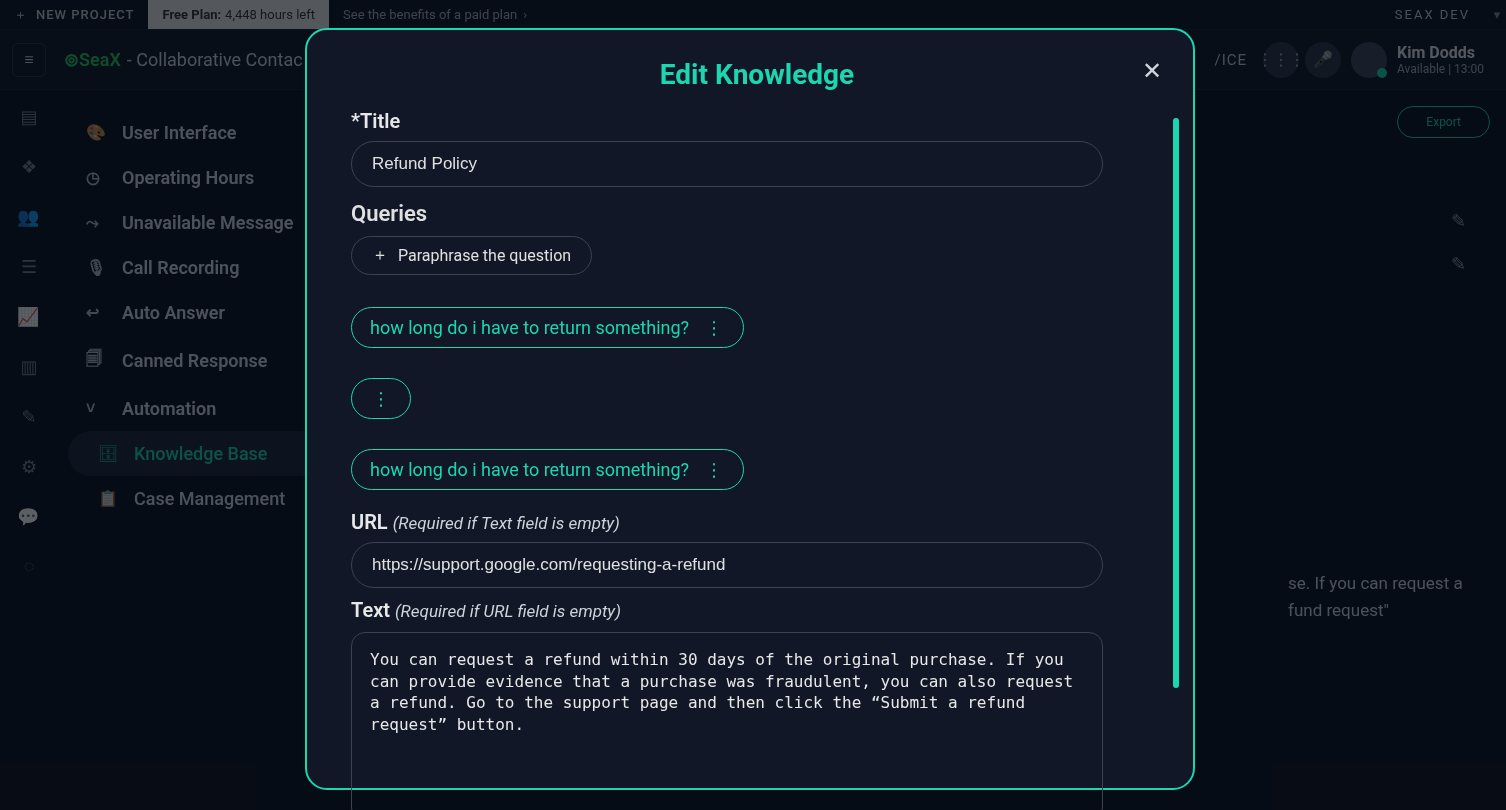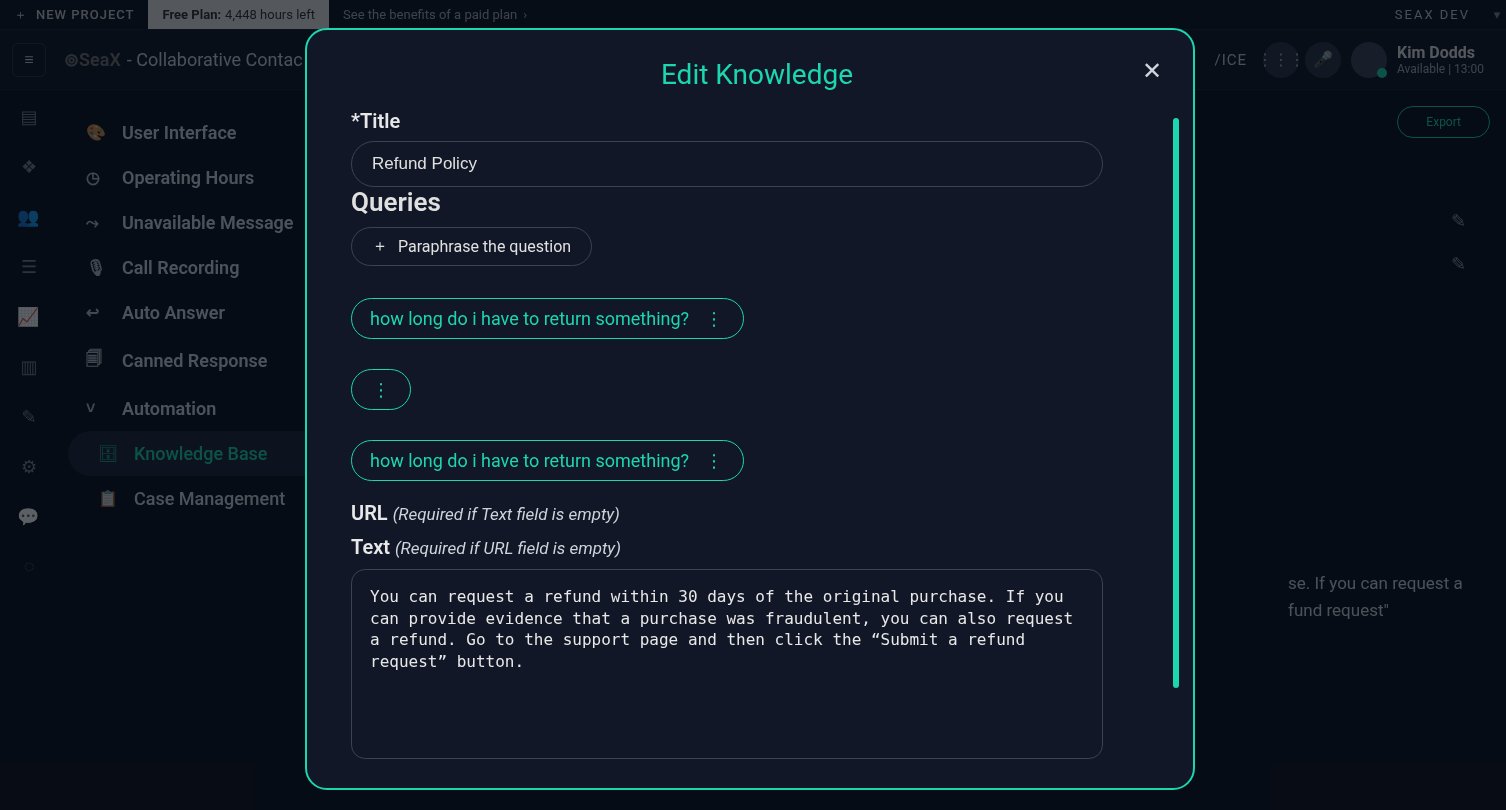--- a/index.html
+++ b/index.html
@@ -12,21 +12,21 @@
 .topbar .plan b { font-weight:700; margin-right:4px;}
 .topbar .benefits { padding:0 14px; display:flex; align-items:center; gap:6px; color:#aab;}
 .topbar .spacer { flex:1; }
 .topbar .workspace { padding:0 18px; letter-spacing:2px; color:#ccd;}
 .topbar .wsdrop { width:18px; text-align:center; color:#888;}
 
 
 .header { height:60px; display:flex; align-items:center; padding:0 12px; background:#0e1424; border-bottom:1px solid #1a2030;}
 .hamburger { width:34px; height:34px; border:1px solid #2a3344; border-radius:6px; display:flex; align-items:center; justify-content:center; color:#ccd;}
 .brand { margin-left:18px; font-size:18px; color:#d0d4dc; display:flex; align-items:center; gap:6px;}
-.brand .logo { color:#737373; font-weight:600;}
+.brand .logo { color:#22c55e; font-weight:600;}
 .header .spacer { flex:1; }
 .voice { font-size:15px; letter-spacing:1px; color:#ccd; margin-right:10px;}
 .circbtn { width:36px; height:36px; border-radius:50%; background:#2a3344; display:flex; align-items:center; justify-content:center; margin-left:6px; color:#aab;}
 .avatar { width:36px; height:36px; border-radius:50%; background:#3a4254; margin-left:10px; position:relative;}
 .avatar::after { content:""; position:absolute; right:0; bottom:0; width:10px; height:10px; background:#1cd6b0; border-radius:50%;}
 .userblock { margin-left:10px; margin-right:10px;}
 .userblock .uname { font-weight:700; color:#e8e8e8;}
 .userblock .ustatus { font-size:12px; color:#aab;}
 
 
@@ -48,26 +48,26 @@
 .editicons .pencil { color:#8a92a3; font-size:18px;}
 .stubtext { position:absolute; right:18px; top:570px; width:200px; color:#cfd4dc; font-size:17px; line-height:1.6; text-align:left;}
 
 
 .dim { position:absolute; inset:0; background:rgba(5,10,18,.65); }
 
 
 .modal { position:absolute; left:305px; top:28px; width:890px; height:762px; background:#111726; border:2px solid #1cd6b0; border-radius:22px; padding:28px 30px 20px 44px; }
 .modal .scroll { position:absolute; right:14px; top:88px; width:6px; height:570px; background:#1cd6b0; border-radius:3px;}
 .modal .close { position:absolute; right:26px; top:26px; width:30px; height:30px; color:#cfd4dc; font-size:24px; display:flex; align-items:center; justify-content:center; cursor:pointer;}
-.modal h1 { text-align:center; color:#1cd6b0; font-size:28px; font-weight:400; margin-bottom:18px;}
+.modal h1 { text-align:center; color:#1cd6b0; font-size:28px; font-weight:700; margin-bottom:18px;}
 .modal .body { width:752px; }
 .lbl { font-size:20px; font-weight:600; color:#e8e8e8; margin-top:8px;}
 .lbl .hint { font-style:italic; font-weight:400; font-size:17px; color:#cfd4dc;}
 .txtinput { width:100%; margin-top:8px; background:transparent; border:1px solid #3a4254; border-radius:26px; padding:12px 20px; color:#e0e0e0; font-size:17px; outline:none;}
-.qsection { font-size:26px; font-weight:600; }
+.qsection { font-size:22px; font-weight:600; margin-top:14px;}
 .parabtn { display:inline-flex; align-items:center; gap:10px; border:1px solid #3a4254; border-radius:22px; padding:8px 20px; margin-top:10px; font-size:16px; color:#e0e0e0; cursor:pointer;}
 .chips { margin-top:12px; display:flex; flex-direction:column; gap:10px;}
 .chip { display:inline-flex; align-items:center; gap:14px; border:1px solid #1cd6b0; color:#1cd6b0; border-radius:24px; padding:9px 18px; font-size:18px; width:fit-content;margin-top:20px;}
 .chip .dots { color:#1cd6b0; font-size:18px; padding:0 2px;}
 .txtarea { width:100%; height:190px; margin-top:10px; background:transparent; border:1px solid #3a4254; border-radius:14px; padding:16px 18px; color:#e8e8e8; font-family:ui-monospace,Menlo,Consolas,monospace; font-size:16px; line-height:1.35; resize:none; outline:none;}
 </style>
 </head>
 <body>
 
 <div class="topbar">
@@ -200,20 +200,21 @@
       <div class="chip">
           <span>how long do i have to return something?</span>
           <span class="dots">⋮</span>
         </div>
     </div>
 
     <div class="lbl" style="margin-top:20px">
       <span>URL</span>
       <span class="hint">(Required if Text field is empty)</span>
     </div>
+    <input class="txtinput" value="https://support.google.com/requesting-a-refund" style="">
 
     <div class="lbl" style="margin-top:10px">
       <span>Text</span>
       <span class="hint">(Required if URL field is empty)</span>
     </div>
     <textarea class="txtarea" style="">You can request a refund within 30 days of the original purchase. If you can provide evidence that a purchase was fraudulent, you can also request a refund. Go to the support page and then click the “Submit a refund request” button.</textarea>
   </div>
 </div>
 
 </body></html>

